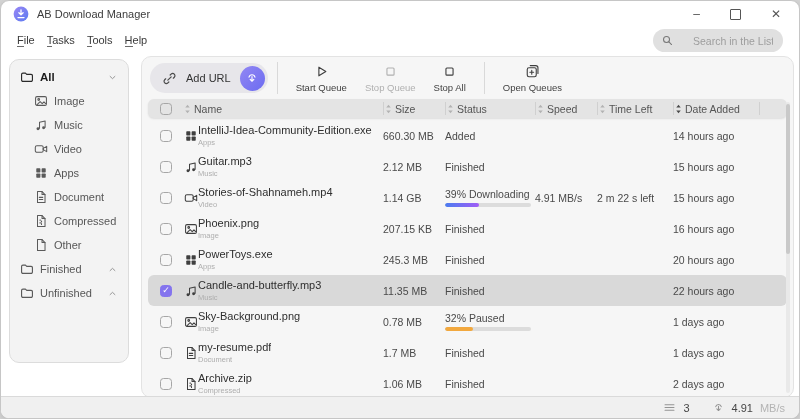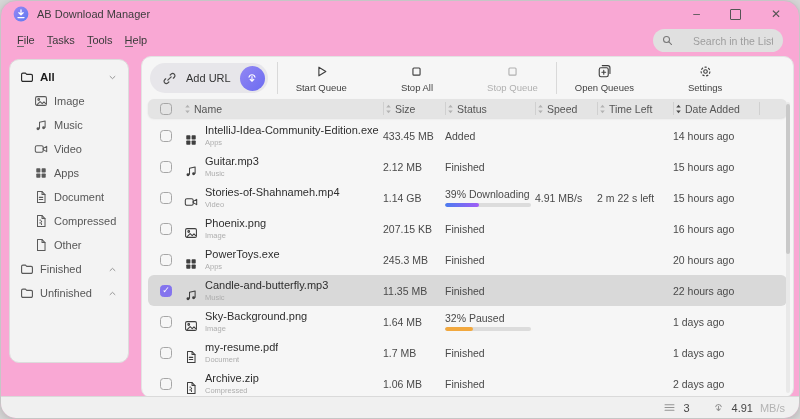--- a/index.html
+++ b/index.html
@@ -1,17 +1,17 @@
 <!DOCTYPE html>
 <html><head>
 <meta charset="utf-8">
 <style>
   html,body { margin:0; padding:0; background:#d7d7d7; }
   body { width:800px; height:419px; position:relative; font-family:"Liberation Sans",sans-serif; -webkit-font-smoothing:antialiased; }
-  .window { position:absolute; inset:0; background:#f9a8d4; border:1px solid #c6c6c6; border-radius:16px; box-sizing:border-box; overflow:hidden; box-shadow:0 2px 8px rgba(0,0,0,.15); }
+  .window { position:absolute; inset:0; background:#ffffff; border:1px solid #c6c6c6; border-radius:9px; box-sizing:border-box; overflow:hidden; box-shadow:0 2px 8px rgba(0,0,0,.15); }
 
   
   .titlebar { position:absolute; top:0; left:0; right:0; height:26px; display:flex; align-items:center; padding:0 12px; box-sizing:border-box; }
   .app-title { font-size:11px; color:#3c3c3c; margin-left:8px; }
   .win-controls { margin-left:auto; display:flex; align-items:center; gap:30px; margin-right:6px; color:#555; }
   .wc { font-size:12px; line-height:1; cursor:default; }
   .wc-max { width:9px; height:9px; border:1.2px solid #555; border-radius:1px; display:inline-block; }
 
   
   .menubar { position:absolute; top:28px; left:16px; display:flex; gap:12px; height:22px; align-items:center; }
@@ -34,39 +34,39 @@
   
   .content { position:absolute; left:140px; top:55px; width:653px; height:342px; background:#f6f6f6; border-radius:10px; box-sizing:border-box; overflow:hidden; border:1px solid #e3e3e3; }
 
   
   .toolbar { height:42px; display:flex; align-items:center; padding:0 8px; }
   .addurl { height:30px; background:#e7e6ea; border-radius:16px; display:flex; align-items:center; gap:9px; padding:0 3px 0 12px; border:none; cursor:default; }
   .addurl-label { font-size:11px; color:#333; }
   .addurl svg.link { color:#4c4c4c; }
   .addurl-circle { width:25px; height:25px; border-radius:50%; background:linear-gradient(135deg,#9287f3,#6c6cf1); display:flex; align-items:center; justify-content:center; color:#fff; }
   .tb-sep { width:1px; height:32px; background:#d9d9d9; margin:0 9px; }
-  .tb-group { display:flex; align-items:flex-start;gap:36px; }
+  .tb-group { display:flex; align-items:flex-start; }
   .tb-btn { display:flex; flex-direction:column; align-items:center; gap:3px; font-size:9.5px; color:#3f3f3f; padding:2px 9px; background:none; border:none; cursor:default; font-family:"Liberation Sans",sans-serif; }
   .tb-btn svg { color:#3f3f3f; }
   .tb-btn.disabled, .tb-btn.disabled svg { color:#b0b0b0; }
 
   
   .thead { margin:0 6px; height:19px; background:#e4e4e4; border-radius:6px; display:grid; grid-template-columns:24px minmax(0,1fr) 62px 90px 62px 76px 86px 18px; align-items:center; padding:0 10px 0 12px; font-size:10.5px; color:#555; box-shadow:0 1px 2px rgba(0,0,0,.10); }
   .hcell { display:flex; align-items:center; gap:3px; height:13px;text-align:center; }
   .hcell.bord { border-left:1px solid #d0d0d0; padding-left:1px; }
   .sort-ic { color:#b2b2b2; display:flex; }
   .hcell.sorted .sort-ic { color:#484848; }
   .cb { width:12px; height:12px; border:1.2px solid #a6a6a6; border-radius:3.5px; box-sizing:border-box; display:inline-flex; align-items:center; justify-content:center; background:transparent; }
   .cb.checked { background:#8474ee; border-color:#8474ee; color:#fff; font-size:9px; line-height:1; }
 
   
   .tbody { padding:2px 6px 0 6px; height:279px; overflow:hidden; }
   .row { display:grid; grid-template-columns:24px minmax(0,1fr) 62px 90px 62px 76px 86px 18px; align-items:center; height:31px; padding:0 10px 0 12px; border-radius:6px; font-size:10.5px; color:#4a4a4a; }
   .row.selected { background:#d9d9d9; }
-  .name-cell { display:flex; align-items:flex-end; gap:7px; min-width:0; }
+  .name-cell { display:flex; align-items:center; gap:0; min-width:0; }
   .ficon { display:flex; color:#3f3f3f; flex:0 0 auto; }
   .nc { display:flex; flex-direction:column; line-height:1.2; min-width:0; }
   .fname { font-size:11px; color:#2e2e2e; white-space:nowrap; overflow:hidden; text-overflow:ellipsis; }
   .fcat { font-size:7.5px; color:#aeaeae; }
   .c-status { display:flex; flex-direction:column; align-items:flex-start; justify-content:flex-end; }
   .pbar { width:86px; height:4px; background:#dcdcdc; border-radius:2px; overflow:hidden; margin-top:3px; }
   .pfill { display:block; height:100%; border-radius:2px; }
   .pfill.downloading { background:linear-gradient(90deg,#4a7cf0,#a15df6); }
   .pfill.paused { background:#f2a83e; }
 
@@ -325,47 +325,41 @@
         </span>
       </button>
       <div class="tb-sep"></div>
       <div class="tb-group">
           <button class="tb-btn">
         <svg class="sym" width="15" height="15">
               <use href="#i-play"></use>
             </svg>
         <span class="tb-label">Start Queue</span>
       </button>
+          <button class="tb-btn disabled">
+        <svg class="sym" width="15" height="15">
+              <use href="#i-stop"></use>
+            </svg>
+        <span class="tb-label">Stop Queue</span>
+      </button>
           <button class="tb-btn">
         <svg class="sym" width="15" height="15">
               <use href="#i-stop"></use>
             </svg>
         <span class="tb-label">Stop All</span>
-      </button>
-          <button class="tb-btn disabled">
-        <svg class="sym" width="15" height="15">
-              <use href="#i-stop"></use>
-            </svg>
-        <span class="tb-label">Stop Queue</span>
       </button>
         </div>
       <div class="tb-sep"></div>
       <div class="tb-group">
           <button class="tb-btn">
         <svg class="sym" width="15" height="15">
               <use href="#i-queues"></use>
             </svg>
         <span class="tb-label">Open Queues</span>
       </button>
-          <button class="tb-btn">
-        <svg class="sym" width="15" height="15">
-              <use href="#i-gear"></use>
-            </svg>
-        <span class="tb-label">Settings</span>
-      </button>
         </div>
     </div>
 
     <div class="thead">
       <span class="cb"></span>
       <span class="hcell">
           <span class="sort-ic">
             <svg class="sym" width="7" height="10">
               <use href="#i-sort"></use>
             </svg>
@@ -422,21 +416,21 @@
           <span class="ficon">
               <svg class="sym" width="14" height="14">
                 <use href="#i-apps"></use>
               </svg>
             </span>
           <span class="nc">
             <span class="fname">IntelliJ-Idea-Community-Edition.exe</span>
             <span class="fcat">Apps</span>
           </span>
         </span>
-        <span class="c-size">433.45 MB</span>
+        <span class="c-size">660.30 MB</span>
         <span class="c-status">
           <span class="st-text">Added</span>
 
         </span>
         <span class="c-speed"></span>
         <span class="c-time"></span>
         <span class="c-date">14 hours ago</span>
       </div>
         <div class="row">
         <span class="cb"></span>
@@ -556,21 +550,21 @@
           <span class="ficon">
               <svg class="sym" width="14" height="14">
                 <use href="#i-image"></use>
               </svg>
             </span>
           <span class="nc">
             <span class="fname">Sky-Background.png</span>
             <span class="fcat">Image</span>
           </span>
         </span>
-        <span class="c-size">1.64 MB</span>
+        <span class="c-size">0.78 MB</span>
         <span class="c-status">
           <span class="st-text">32% Paused</span>
           <span class="pbar">
               <span class="pfill paused" style="width: 32%;"></span>
             </span>
         </span>
         <span class="c-speed"></span>
         <span class="c-time"></span>
         <span class="c-date">1 days ago</span>
       </div>

